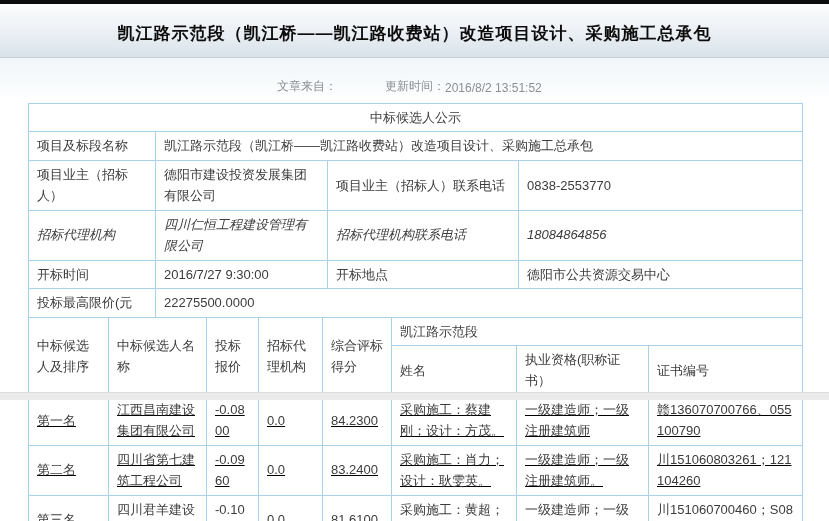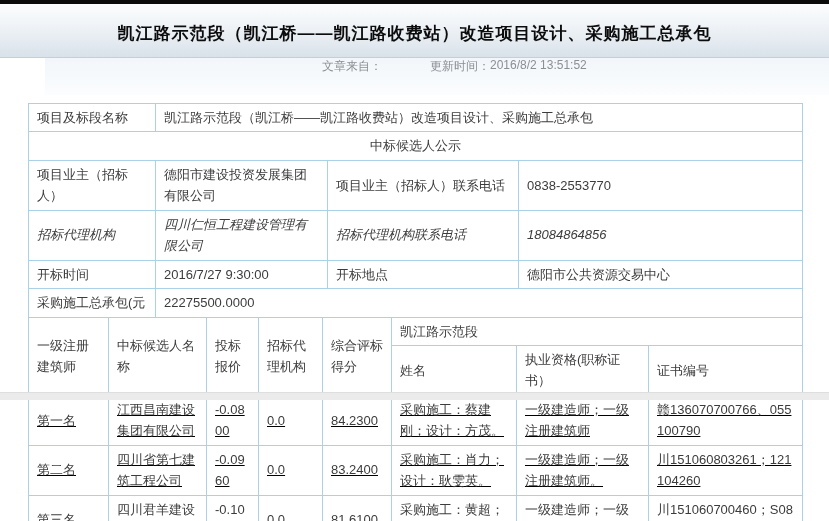--- a/index.html
+++ b/index.html
@@ -19,23 +19,23 @@
     display:flex;align-items:center;justify-content:center;
   }
   .site-title{
     font-size:17px;font-weight:bold;color:#0c0c0c;
     letter-spacing:1px;text-align:center;padding-top:6px;
   }
 
   .meta-bar{
     height:37px;
     background:linear-gradient(180deg,#f2f6fa 0%,#fbfdfe 100%);
-    display:flex;align-items:flex-start;
+    display:flex;align-items:flex-end;
     padding-left:277px;box-sizing:border-box;
-    font-size:12px;color:#8b8f93;margin-left:45px;
+    font-size:12px;color:#8b8f93;
   }
   .meta-item{white-space:nowrap;}
   .meta-gap{width:48px;}
 
   .content{padding:8px 0 0 28px;background:#ffffff;}
 
   table{border-collapse:collapse;table-layout:fixed;width:774px;}
   td{
     border:1px solid #a9d2e8;
     font-size:13px;color:#3c3c3c;
@@ -80,65 +80,65 @@
 
     <table class="tbl-upper">
       <colgroup>
           <col style="width:127px">
           <col style="width:172px">
           <col style="width:191px">
           <col style="width:284px">
         </colgroup>
       <tbody>
           <tr class="h28">
+        <td colspan="4" class="center">中标候选人公示</td>
+      </tr>
+      <tr class="h28">
         <td>项目及标段名称</td>
         <td colspan="3">凯江路示范段（凯江桥——凯江路收费站）改造项目设计、采购施工总承包</td>
-      </tr>
-      <tr class="h28">
-        <td colspan="4" class="center">中标候选人公示</td>
       </tr>
       <tr class="h48">
         <td>项目业主（招标人）</td>
         <td>德阳市建设投资发展集团有限公司</td>
         <td>项目业主（招标人）联系电话</td>
         <td>0838-2553770</td>
       </tr>
       <tr class="h46">
         <td>招标代理机构</td>
         <td>四川仁恒工程建设管理有限公司</td>
         <td>招标代理机构联系电话</td>
         <td>18084864856</td>
       </tr>
       <tr class="h28">
         <td>开标时间</td>
         <td>2016/7/27 9:30:00</td>
         <td>开标地点</td>
         <td>德阳市公共资源交易中心</td>
       </tr>
       <tr class="h28">
-        <td>采购施工总承包(元</td>
+        <td>投标最高限价(元</td>
         <td colspan="3">22275500.0000</td>
       </tr>
     </tbody>
       </table>
 
     <table class="tbl-lower">
       <colgroup>
         <col style="width:80px">
           <col style="width:98px">
           <col style="width:52px">
           <col style="width:64px">
         <col style="width:69px">
           <col style="width:125px">
           <col style="width:132px">
           <col style="width:154px">
       </colgroup>
       <tbody>
           <tr class="h23">
-        <td rowspan="2">一级注册建筑师</td>
+        <td rowspan="2">中标候选人及排序</td>
         <td rowspan="2">中标候选人名称</td>
         <td rowspan="2">投标报价</td>
         <td rowspan="2">招标代理机构</td>
         <td rowspan="2">综合评标得分</td>
         <td colspan="3">凯江路示范段</td>
       </tr>
       <tr class="h27">
         <td>姓名</td>
         <td>执业资格(职称证书）</td>
         <td>证书编号</td>

